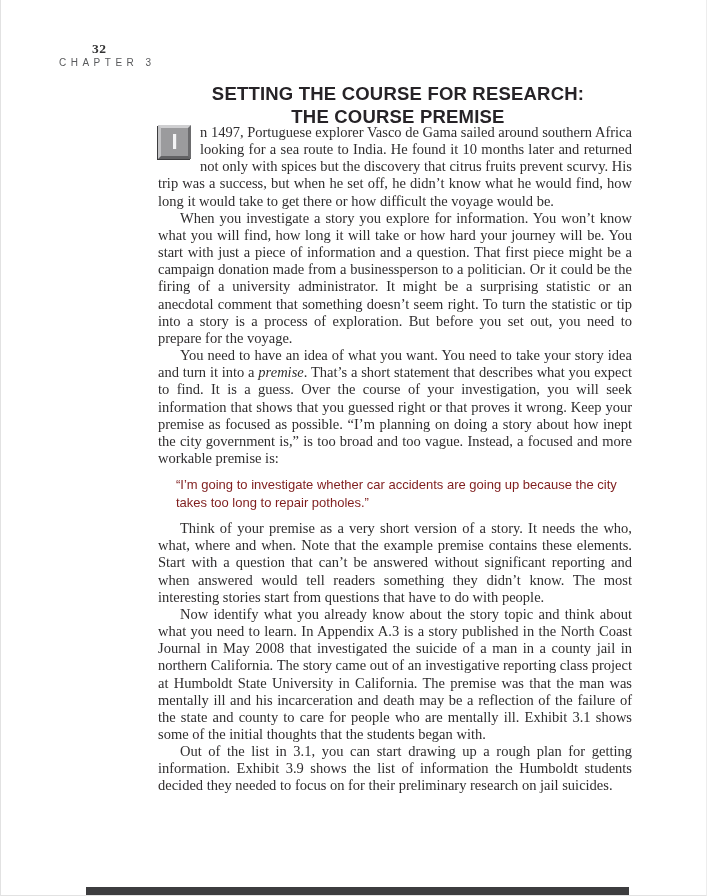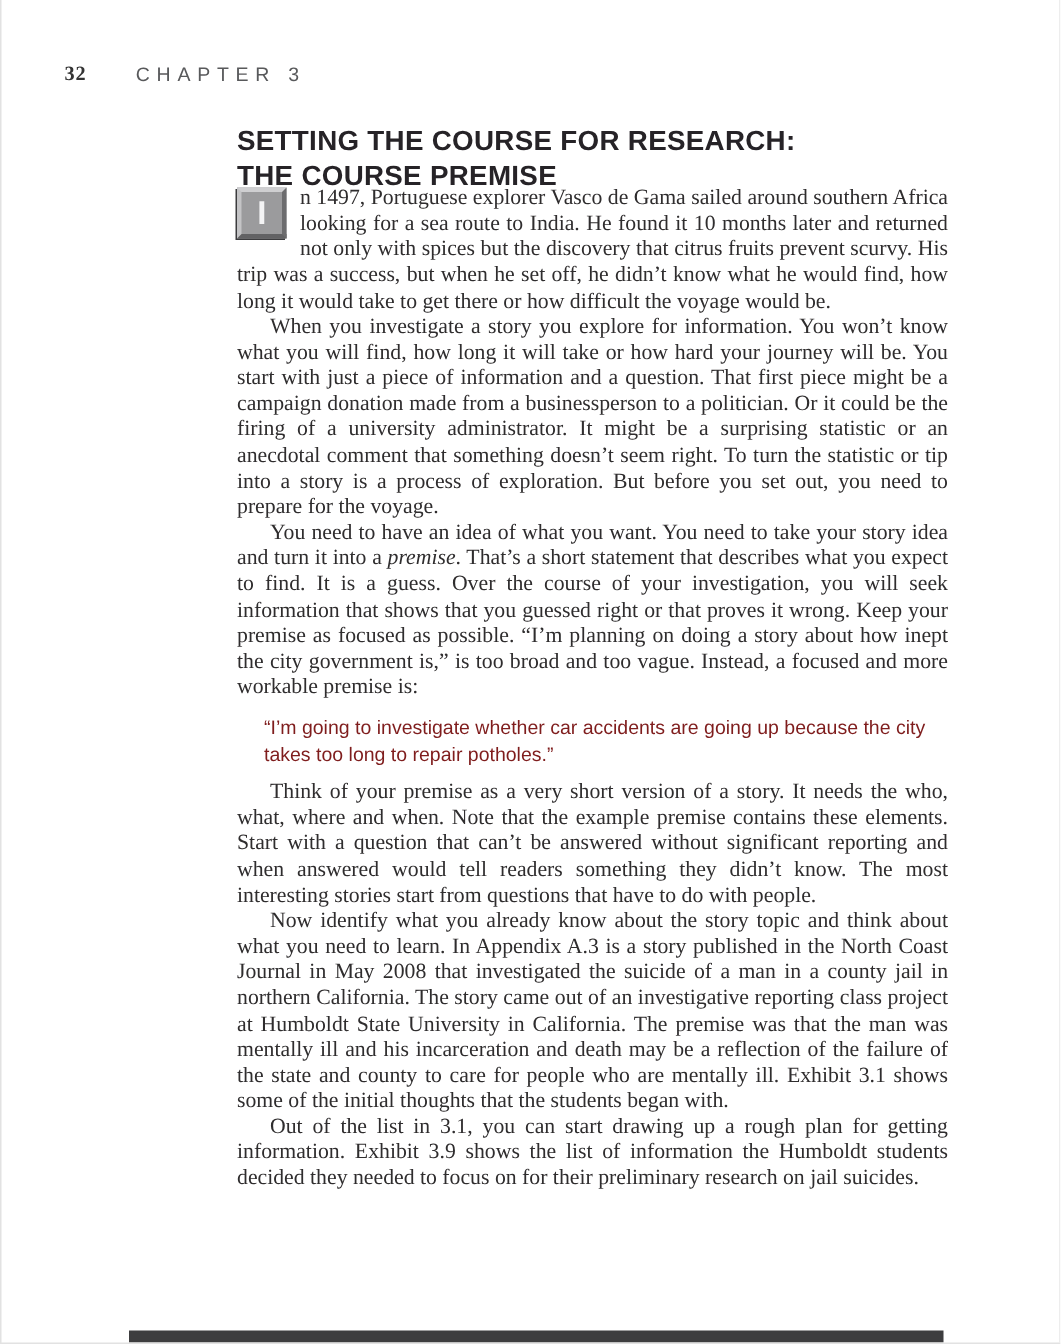--- a/index.html
+++ b/index.html
@@ -16,49 +16,51 @@
     font-family: "Liberation Serif", serif;
   }
 
   
   .running-head {
     position: absolute;
     top: 41px;
     left: 42px;
     display: flex;
     align-items: center;
+    flex-direction: column;
   }
   .folio {
     font-family: "Liberation Serif", serif;
     font-size: 13.5px;
     font-weight: 600;
     color: #343434;
     letter-spacing: 0.5px;
   }
   .chapter-label {
-    margin-left: 33px;
+    margin-left: 16px;
     font-family: "Liberation Sans", sans-serif;
-    font-size: 13px;
+    font-size: 10px;
     font-weight: 400;
     letter-spacing: 4.5px;
     color: #58595b;
   }
 
   
   .chapter-title {
     position: absolute;
     left: 157px;
     top: 70px;
     width: 480px;
     font-family: "Liberation Sans", sans-serif;
     font-weight: 700;
     font-size: 18.5px;
     line-height: 23px;
     letter-spacing: 0.2px;
     color: #262327;
+    text-align: center;
   }
 
   
   .body-column {
     position: absolute;
     left: 157px;
     top: 124px;
     width: 474px;
     font-size: 14.5px;
     line-height: 17.15px;

